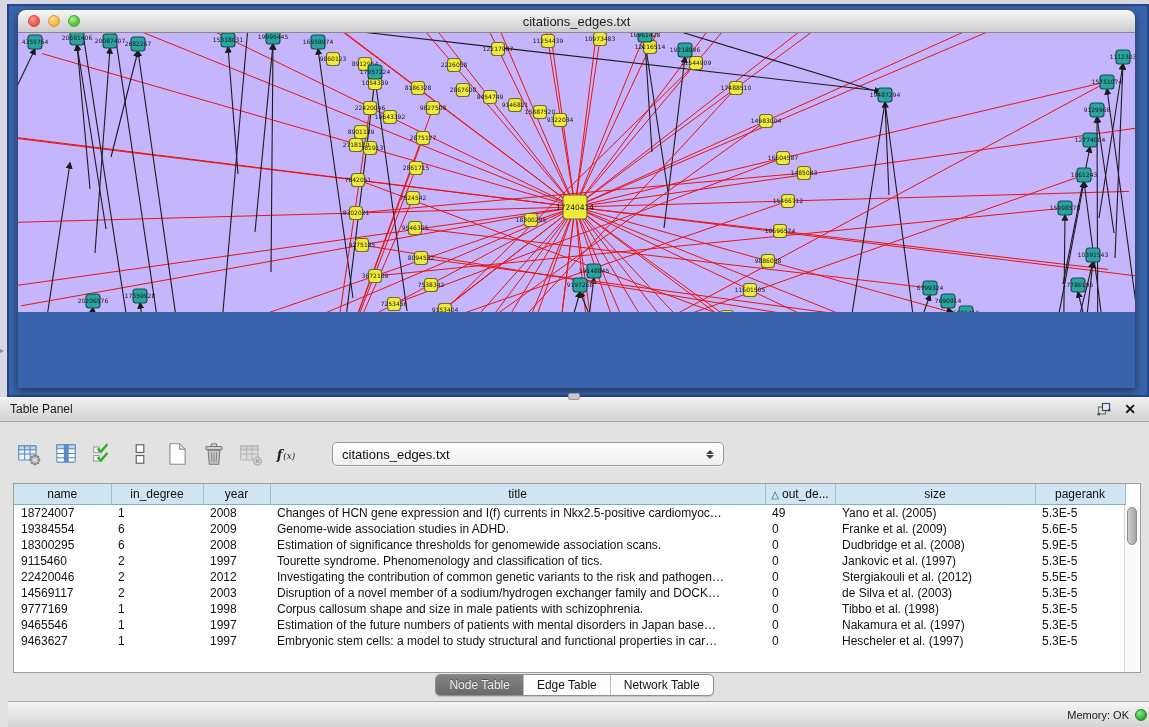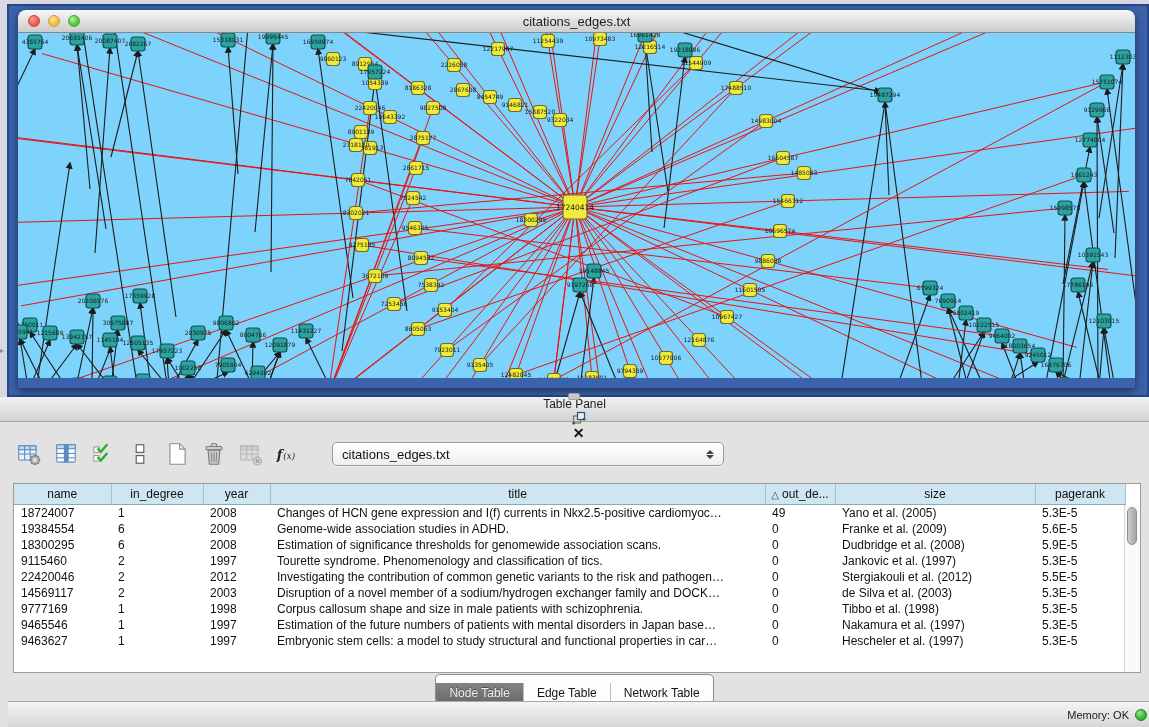--- a/index.html
+++ b/index.html
@@ -14,26 +14,26 @@
   .collapse-arrow{position:absolute;left:0px;top:346px;width:7px;height:10px;color:#8a8a96;font-size:8px;line-height:10px;}
   .mac-window{position:absolute;left:18px;top:10px;width:1117px;height:378px;border-radius:8px 8px 0 0;
     box-shadow:0 3px 10px rgba(0,0,0,.5);}
   .titlebar{height:23px;border-radius:8px 8px 0 0;background:linear-gradient(#f7f7f7,#cccccc);
     border-bottom:1px solid #878787;position:relative;display:flex;align-items:center;box-sizing:border-box;}
   .tl{width:12px;height:12px;border-radius:50%;margin-left:8px;box-sizing:border-box;}
   .tl.red{background:radial-gradient(circle at 35% 30%,#ff9d94,#ef5a4d 60%);border:1px solid #ce4437;margin-left:10px;}
   .tl.yel{background:radial-gradient(circle at 35% 30%,#ffe4a3,#f5b941 60%);border:1px solid #d29c2e;}
   .tl.grn{background:radial-gradient(circle at 35% 30%,#b2f3a0,#57c33f 60%);border:1px solid #43a732;}
   .win-title{position:absolute;left:0;right:0;text-align:center;font-size:13px;color:#1d1d1d;}
-  .net-canvas{position:absolute;left:0;top:23px;width:1117px;height:345px;background:#7dd3fc;overflow:hidden;}
+  .net-canvas{position:absolute;left:0;top:23px;width:1117px;height:279px;background:#c4b5fd;overflow:hidden;}
   .net-canvas svg{display:block;}
   
   .table-panel{position:absolute;left:0;top:397px;width:1149px;height:330px;background:#e2e2e2;}
   .panel-header{height:25px;background:linear-gradient(#f1f1f1,#d3d3d3);border-bottom:1px solid #a6a6a6;
-    display:flex;align-items:center;padding:0 10px;font-size:12px;color:#1c1c1c;box-sizing:border-box;flex-direction:column;}
+    display:flex;align-items:center;padding:0 10px;font-size:12px;color:#1c1c1c;box-sizing:border-box;}
   .panel-header .spacer{flex:1;}
   .ph-btn{width:18px;height:16px;display:flex;align-items:center;justify-content:center;margin-left:8px;cursor:default;}
   .close-x{font-size:14px;font-weight:bold;color:#111;}
   .divider-notch{position:absolute;left:568px;top:-4px;width:10px;height:5px;background:#c8c8c8;border:1px solid #9d9d9d;border-radius:2px;}
   .toolbar{position:absolute;left:16px;top:44px;display:flex;align-items:center;gap:11px;}
   .tb-icon{width:26px;height:26px;display:flex;align-items:center;justify-content:center;}
   .dropdown{margin-left:20px;width:392px;height:24px;border:1px solid #9a9a9a;border-radius:5px;
     background:linear-gradient(#ffffff,#efefef);display:flex;align-items:center;padding:0 9px;
     font-size:13px;color:#111;box-sizing:border-box;box-shadow:0 1px 0 rgba(255,255,255,.7);}
   .dropdown .dd-label{flex:1;}
@@ -47,21 +47,21 @@
   table.grid th{background:#cfe6f2;border-right:1px solid #9fc0d4;border-bottom:1px solid #8ba9bd;
     font-size:12px;font-weight:normal;color:#101010;height:20px;padding:0 0;overflow:hidden;white-space:nowrap;}
   table.grid th .sort-tri{font-size:10px;margin-right:3px;color:#28516b;}
   table.grid td{font-size:12px;color:#111;height:16px;padding:0 7px;white-space:nowrap;overflow:hidden;}
   .vscroll{position:absolute;right:0;top:21px;bottom:0;width:15px;background:#fafafa;border-left:1px solid #d6d6d6;}
   .vthumb{position:absolute;left:2px;top:2px;width:10px;height:38px;border-radius:6px;
     background:linear-gradient(90deg,#cfcfcf,#a4a4a4);border:1px solid #8e8e8e;box-sizing:border-box;}
   .tabs-row{position:absolute;left:0;right:0;top:277px;display:flex;justify-content:center;}
   .segmented{display:flex;border:1px solid #8f8f8f;border-radius:5px;overflow:hidden;background:#fdfdfd;
     box-shadow:0 1px 1px rgba(0,0,0,.15);}
-  .segment{padding:2px 13px;font-size:12px;color:#141414;border-left:1px solid #bdbdbd;line-height:16px;margin-top:8px;}
+  .segment{padding:2px 13px;font-size:12px;color:#141414;border-left:1px solid #bdbdbd;line-height:16px;}
   .segment:first-child{border-left:none;}
   .segment.selected{background:linear-gradient(#838383,#6a6a6a);color:#efefef;text-shadow:0 -1px 0 rgba(0,0,0,.35);}
   .status-bar{position:absolute;left:8px;bottom:0;width:1149px;height:26px;background:linear-gradient(#f5f5f5,#d5d5d5);
     border-top:1px solid #a9a9a9;display:flex;align-items:center;justify-content:flex-end;
     padding:0 10px;gap:6px;font-size:11px;color:#1a1a1a;box-sizing:border-box;}
   .mem-dot{width:12px;height:12px;border-radius:50%;background:radial-gradient(circle at 35% 30%,#8cec86,#2fae33 65%);
     border:1px solid #1f8426;box-sizing:border-box;}
 </style>
 </head>
 <body>

